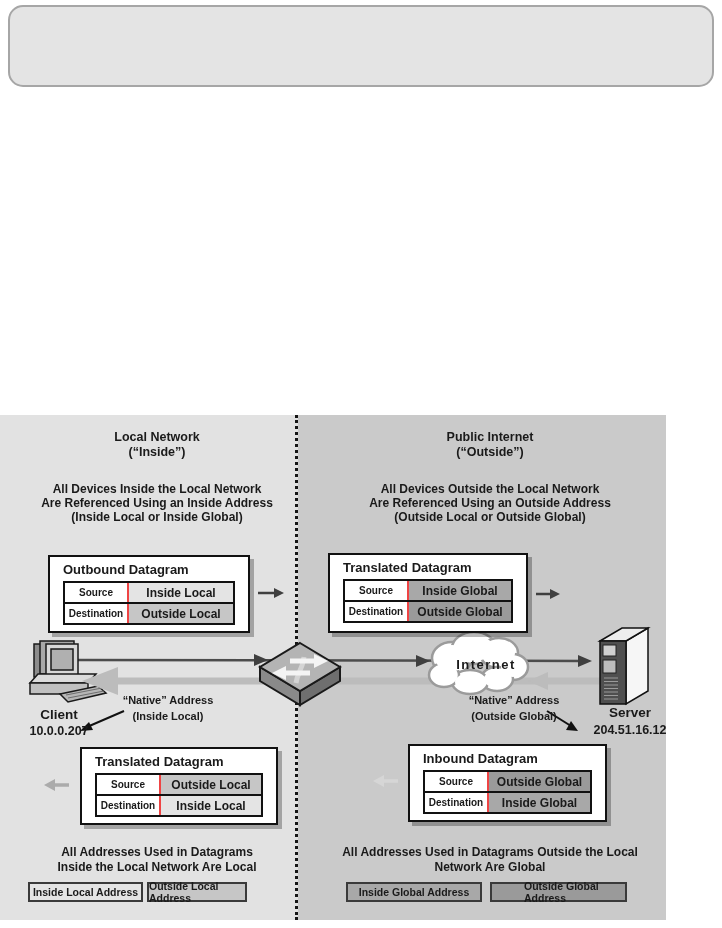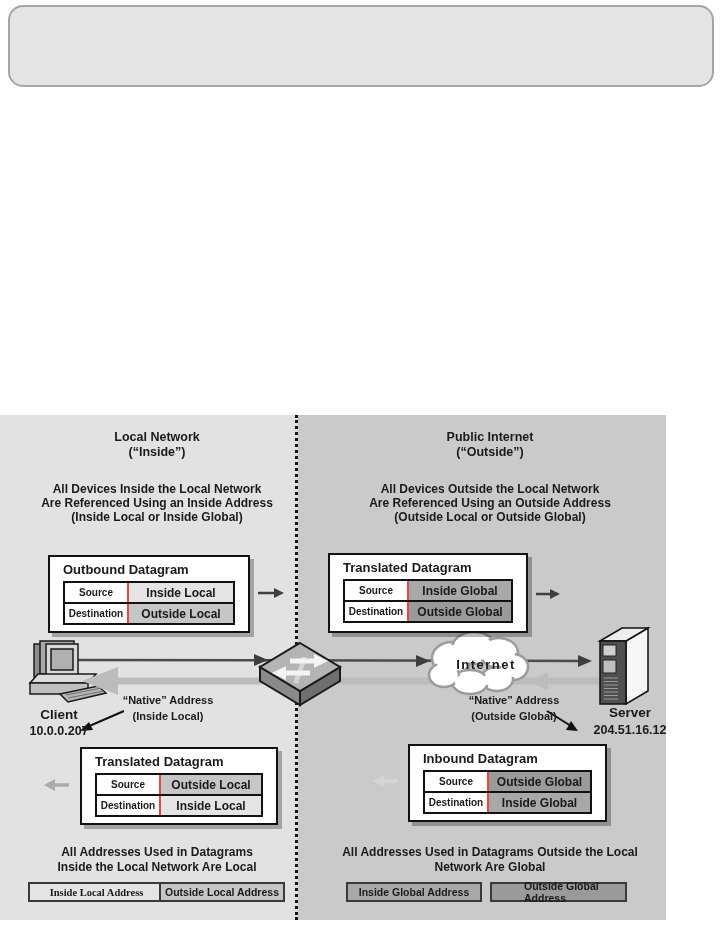--- a/index.html
+++ b/index.html
@@ -217,18 +217,18 @@
   <div class="abs annot center pre" style="left:104px;top:278px;width:112px;">“Native” Address
 (Inside Local)</div>
   <div class="abs annot center pre" style="left:448px;top:278px;width:116px;">“Native” Address
 (Outside Global)</div>
 
   <div class="abs foot-cap center pre" style="left:0;top:430px;width:298px;">All Addresses Used in Datagrams
 Inside the Local Network Are Local</div>
   <div class="abs foot-cap center pre" style="left:298px;top:430px;width:368px;">All Addresses Used in Datagrams Outside the Local
 Network Are Global</div>
 
-  <div class="abs legend" style="left: 28px; top: 467px; width: 137px; background: rgb(228, 228, 228); font-family: Liberation Serif, serif;">Inside Local Address</div>
-  <div class="abs legend" style="left: 147px; top: 467px; width: 126px; background: rgb(198, 198, 198); margin-left: 12px;">Outside Local Address</div>
+  <div class="abs legend" style="left: 28px; top: 467px; width: 115px; background: rgb(228, 228, 228);">Inside Local Address</div>
+  <div class="abs legend" style="left: 147px; top: 467px; width: 100px; background: rgb(198, 198, 198);">Outside Local Address</div>
   <div class="abs legend" style="left: 346px; top: 467px; width: 136px; background: rgb(168, 168, 168);">Inside Global Address</div>
   <div class="abs legend" style="left: 490px; top: 467px; width: 137px; background: rgb(154, 154, 154); padding-left: 32px;">Outside Global Address</div>
 
 </div>
 
 </body></html>

